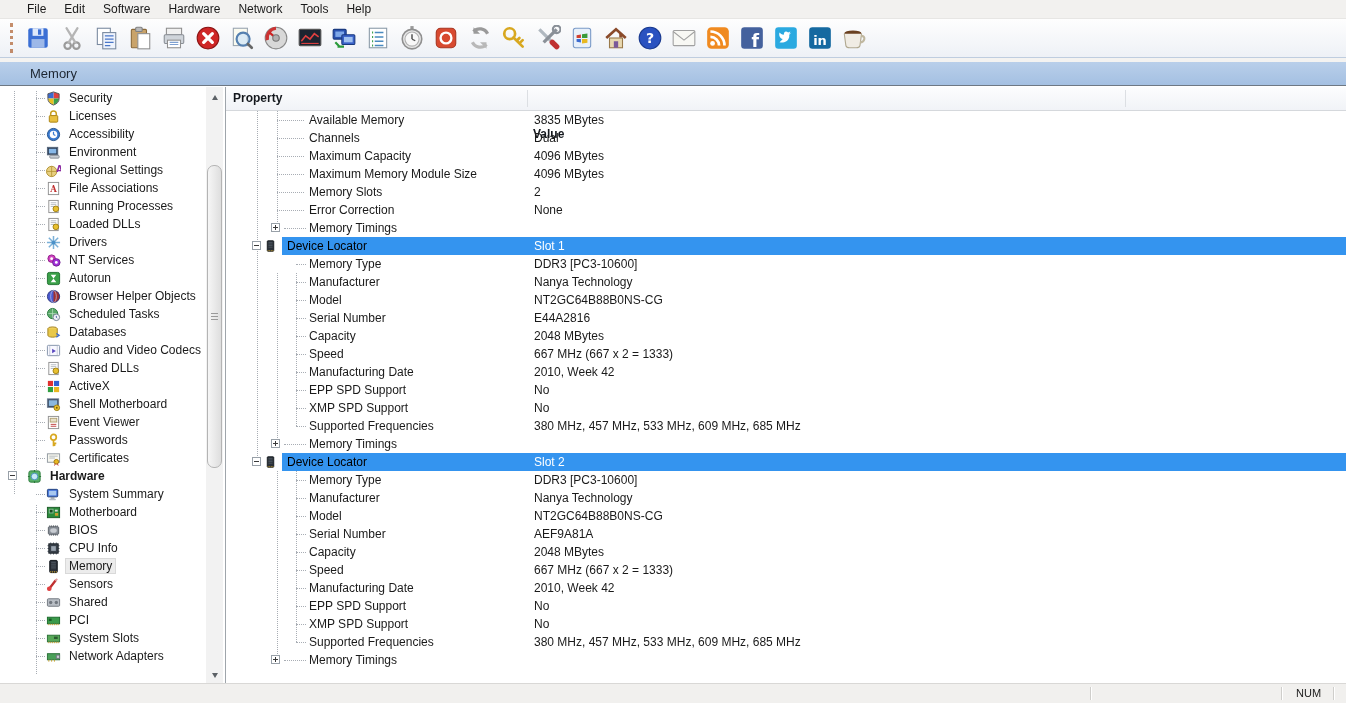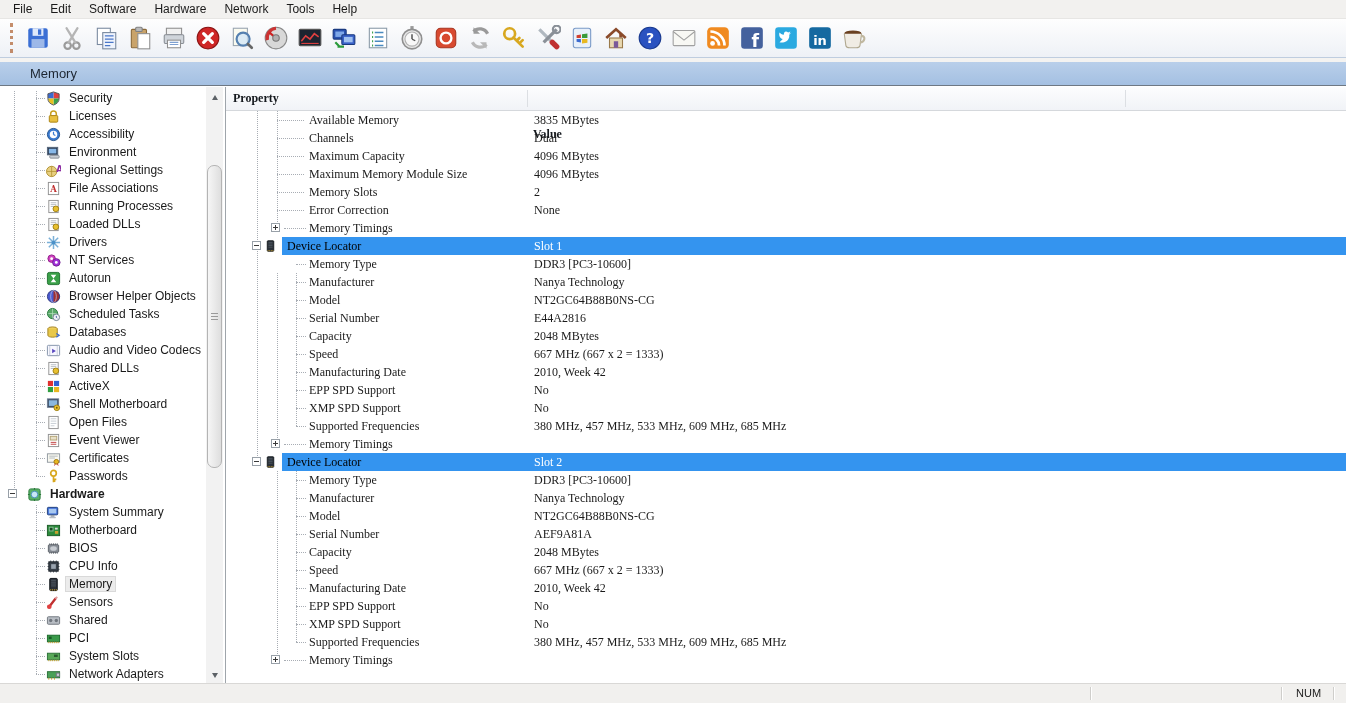--- a/index.html
+++ b/index.html
@@ -3,21 +3,21 @@
 <meta charset="utf-8">
 <style>
   * { box-sizing: border-box; }
   html,body { margin:0; padding:0; }
   body {
     width:1346px; height:703px; overflow:hidden; position:relative;
     font-family:"Liberation Sans", sans-serif; background:#fff; color:#1a1a1a;
   }
   
   .menubar{ height:19px; background:#f2f1ef; border-bottom:1px solid #e7e6e4;
-    display:flex; align-items:center; padding-left:4px; font-size:12px; }
+    display:flex; align-items:center; padding-left:18px; font-size:12px; }
   .menu-item{ padding:2px 9px; cursor:default; }
   
   .toolbar{ height:39px; background:linear-gradient(#fefefe,#eef1f6);
     border-bottom:1px solid #bfcddf; display:flex; align-items:center; padding-left:10px; }
   .tb-grip{ width:5px; height:30px; border-left:3px dotted #a9541f; margin-right:6px; opacity:.65; }
   .tb-btn{ width:34px; height:34px; display:flex; align-items:center; justify-content:center; border-radius:3px; }
   .tbi{ width:26px; height:26px; display:flex; }
   .tbi svg{ width:26px; height:26px; }
   .tb-sepgap{ height:4px; background:#f4f3f1; }
   
@@ -49,21 +49,21 @@
   .tree-scroll{ position:absolute; right:2px; top:0; width:17px; height:100%; background:#f2f2f2; }
   .tsb-btn{ position:absolute; left:0; width:17px; height:16px; display:flex; align-items:center; justify-content:center; }
   .tsb-up{ top:2px; } .tsb-down{ bottom:0; }
   .arr-up{ width:0; height:0; border-left:3.5px solid transparent; border-right:3.5px solid transparent; border-bottom:5px solid #5c6166; }
   .arr-dn{ width:0; height:0; border-left:3.5px solid transparent; border-right:3.5px solid transparent; border-top:5px solid #5c6166; }
   .tsb-thumb{ position:absolute; left:1px; width:15px; top:78px; height:303px;
     background:linear-gradient(90deg,#f6f6f6,#dedede); border:1px solid #b4b4b4; border-radius:7px; }
   .tsb-thumb .grip{ position:absolute; left:3px; right:3px; top:50%; margin-top:-4px; height:8px;
     background:repeating-linear-gradient(#9a9a9a 0 1px, transparent 1px 3px); }
   
-  .main{ flex:1; position:relative; background:#fff;font-family:Liberation Serif, serif; }
+  .main{ flex:1; position:relative; background:#fff; }
   .main-header{ height:24px; background:linear-gradient(#fcfdfe,#f1f3f7);
     border-bottom:1px solid #d5d8dc; position:relative; font-weight:bold; font-size:12px; color:#15191e; }
   .col-prop{ position:absolute; left:7px; top:4px; }
   .col-value{ position:absolute; left:307px; top:4px;margin-top:36px; }
   .hdr-div{ position:absolute; top:3px; bottom:3px; width:1px; background:#dcdfe3; }
   .rows{ position:absolute; top:24px; left:0; right:0; font-size:12px; }
   .row{ height:18px; position:relative; }
   .row .prop{ position:absolute; left:83px; top:2px; white-space:nowrap; z-index:2; }
   .row .val{ position:absolute; left:308px; top:2px; white-space:nowrap; z-index:2; }
   .row.item0::before{ content:''; position:absolute; left:51px; top:9px; width:27px; border-top:1px dotted #a8adb4; }
@@ -525,55 +525,46 @@
               <rect x="3" y="3.5" width="9" height="6" fill="#8ab8e0"></rect>
               <circle cx="11.5" cy="11.5" r="3" fill="#e8c030" stroke="#a08010"></circle>
               <circle cx="11.5" cy="11.5" r="1" fill="#7a6008"></circle>
             </svg>
           </span>
           <span class="lbl">Shell Motherboard</span>
         </div>
         <div class="tree-item level1">
           <span class="ic">
             <svg viewBox="0 0 16 16" width="15" height="15" xmlns="http://www.w3.org/2000/svg">
-              <rect x="3" y="1.5" width="10" height="13" fill="#fff" stroke="#909090"></rect>
-              <path d="M5 4h6M5 6.5h6M5 9h6M5 11.5h4" stroke="#b8c0c8" stroke-width=".8"></path>
-            </svg>
-          </span>
-          <span class="lbl">Open Files</span>
-        </div>
-        <div class="tree-item level1">
-          <span class="ic">
-            <svg viewBox="0 0 16 16" width="15" height="15" xmlns="http://www.w3.org/2000/svg">
               <rect x="2.5" y="1.5" width="11" height="13" fill="#fff" stroke="#909090"></rect>
               <rect x="4.5" y="3.5" width="7" height="4" fill="#e8e0c8" stroke="#b0a070"></rect>
               <path d="M5 10h6M5 12h6" stroke="#c04040"></path>
             </svg>
           </span>
           <span class="lbl">Event Viewer</span>
+        </div>
+        <div class="tree-item level1">
+          <span class="ic">
+            <svg viewBox="0 0 16 16" width="15" height="15" xmlns="http://www.w3.org/2000/svg">
+              <circle cx="8" cy="4.5" r="3" fill="none" stroke="#d8a820" stroke-width="1.8"></circle>
+              <path d="M8 7.5V14M8 11h3M8 13h2" stroke="#d8a820" stroke-width="1.8" fill="none"></path>
+            </svg>
+          </span>
+          <span class="lbl">Passwords</span>
         </div>
         <div class="tree-item level1">
           <span class="ic">
             <svg viewBox="0 0 16 16" width="15" height="15" xmlns="http://www.w3.org/2000/svg">
               <rect x="1.5" y="3" width="13" height="9" fill="#f8f8f0" stroke="#9098a0"></rect>
               <path d="M3.5 5.5h9M3.5 7.5h6" stroke="#a0a8b0" stroke-width=".8"></path>
               <circle cx="11" cy="11.5" r="2.5" fill="#e8b820" stroke="#a07810"></circle>
               <path d="M10 13.5l-1 2M12 13.5l1 2" stroke="#c03030"></path>
             </svg>
           </span>
           <span class="lbl">Certificates</span>
-        </div>
-        <div class="tree-item level1">
-          <span class="ic">
-            <svg viewBox="0 0 16 16" width="15" height="15" xmlns="http://www.w3.org/2000/svg">
-              <circle cx="8" cy="4.5" r="3" fill="none" stroke="#d8a820" stroke-width="1.8"></circle>
-              <path d="M8 7.5V14M8 11h3M8 13h2" stroke="#d8a820" stroke-width="1.8" fill="none"></path>
-            </svg>
-          </span>
-          <span class="lbl">Passwords</span>
         </div>
         <div class="tree-item level0 bold">
           <span class="expbox tree-exp">
             <span class="h"></span>
           </span>
           <span class="ic">
             <svg viewBox="0 0 16 16" width="15" height="15" xmlns="http://www.w3.org/2000/svg">
               <rect x="2" y="2" width="12" height="12" rx="2" fill="#58b068" stroke="#2a7a3a"></rect>
               <circle cx="8" cy="8" r="3.5" fill="#c8e8f8" stroke="#4a90c0"></circle>
               <path d="M8 1v2M8 13v2M1 8h2M13 8h2" stroke="#2a7a3a" stroke-width="1.2"></path>

